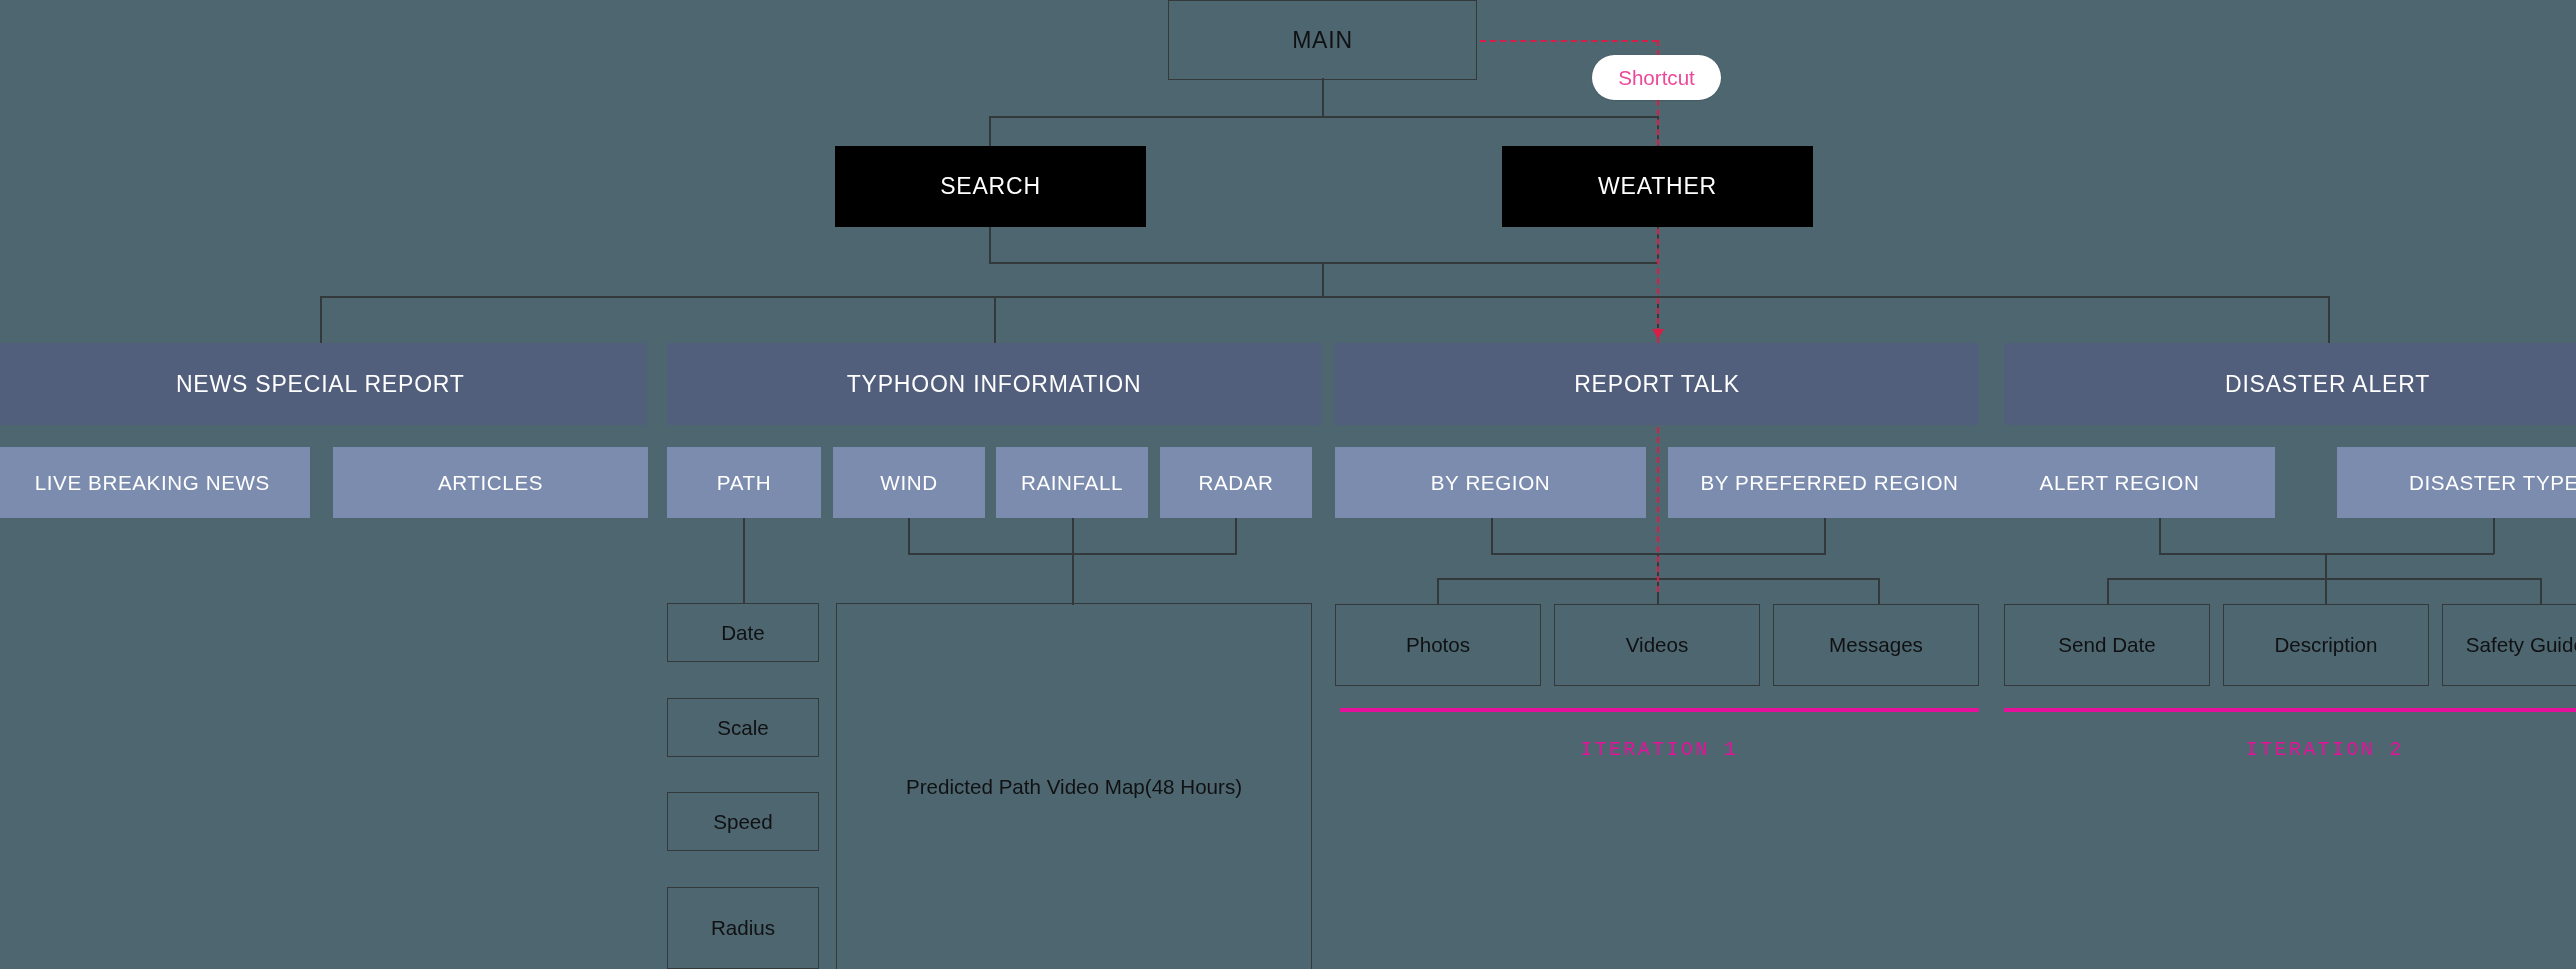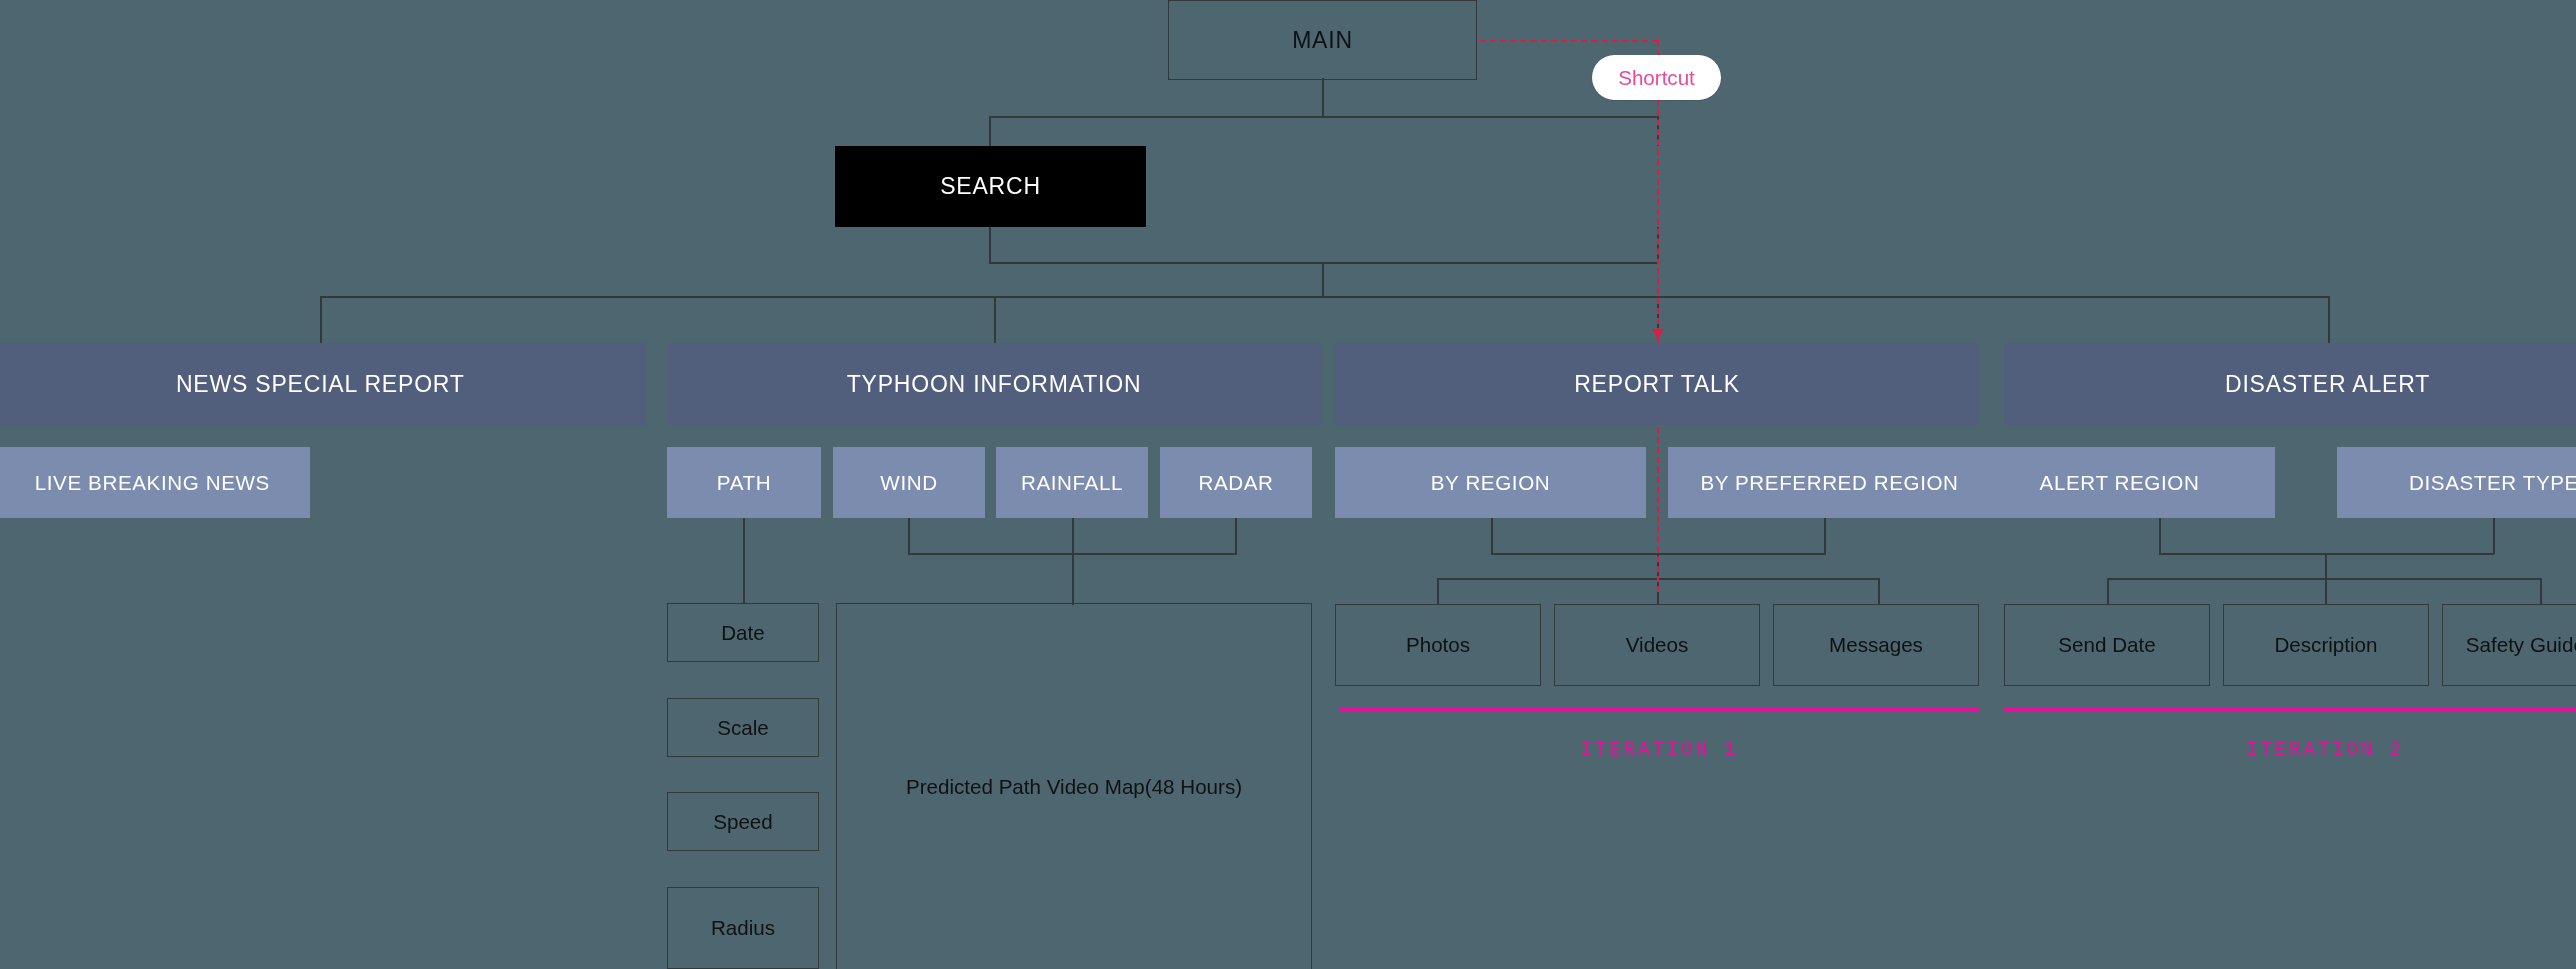--- a/index.html
+++ b/index.html
@@ -173,36 +173,42 @@
     <span>Shortcut</span>
   </div>
 
   <div class="node n-dark" style="left:835px; top:146px; width:311px; height:81px;">
     <span>SEARCH</span>
   </div>
 
   <div class="node n-main" style="left:1168px; top:0px; width:309px; height:80px;">
     <span>MAIN</span>
   </div>
+  <div class="node n-dark" style="left:1502px; top:146px; width:311px; height:81px;">
+    <span>WEATHER</span>
+  </div>
 
   <div class="node n-cat" style="left:-5.2px; top:343px; width:651px; height:82px;">
     <span>NEWS SPECIAL REPORT</span>
   </div>
   <div class="node n-cat" style="left:667px; top:343px; width:654px; height:82px;">
     <span>TYPHOON INFORMATION</span>
   </div>
   <div class="node n-cat" style="left:1335px; top:343px; width:644px; height:82px;">
     <span>REPORT TALK</span>
   </div>
   <div class="node n-cat" style="left:2004px; top:343px; width:647px; height:82px;">
     <span>DISASTER ALERT</span>
   </div>
 
   <div class="node n-item" style="left:-5.2px; top:447px; width:315px; height:71px;">
     <span>LIVE BREAKING NEWS</span>
+  </div>
+  <div class="node n-item" style="left:333px; top:447px; width:315px; height:71px;">
+    <span>ARTICLES</span>
   </div>
 
   <div class="node n-item" style="left:667px; top:447px; width:154px; height:71px;">
     <span>PATH</span>
   </div>
   <div class="node n-item" style="left:833px; top:447px; width:152px; height:71px;">
     <span>WIND</span>
   </div>
   <div class="node n-item" style="left:996px; top:447px; width:152px; height:71px;">
     <span>RAINFALL</span>

